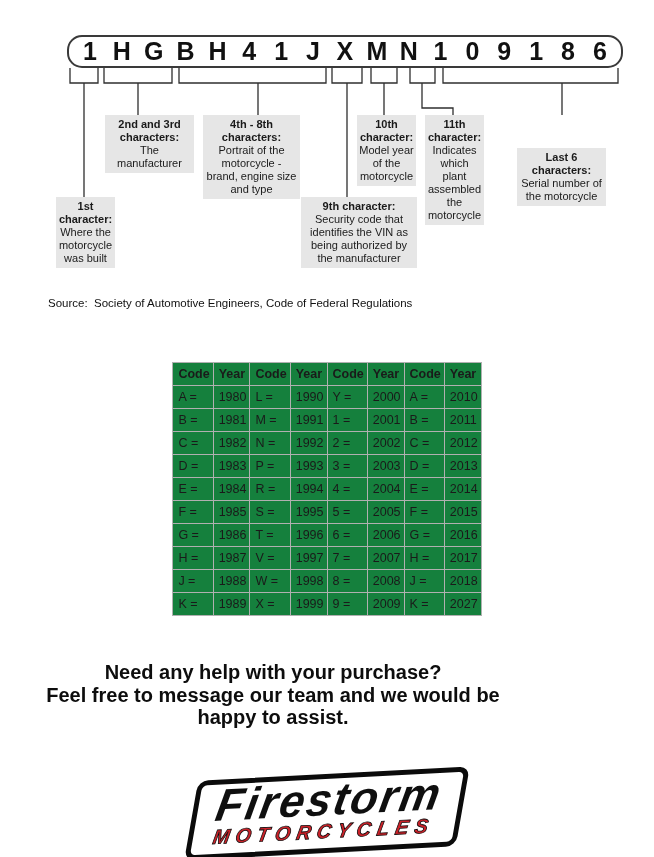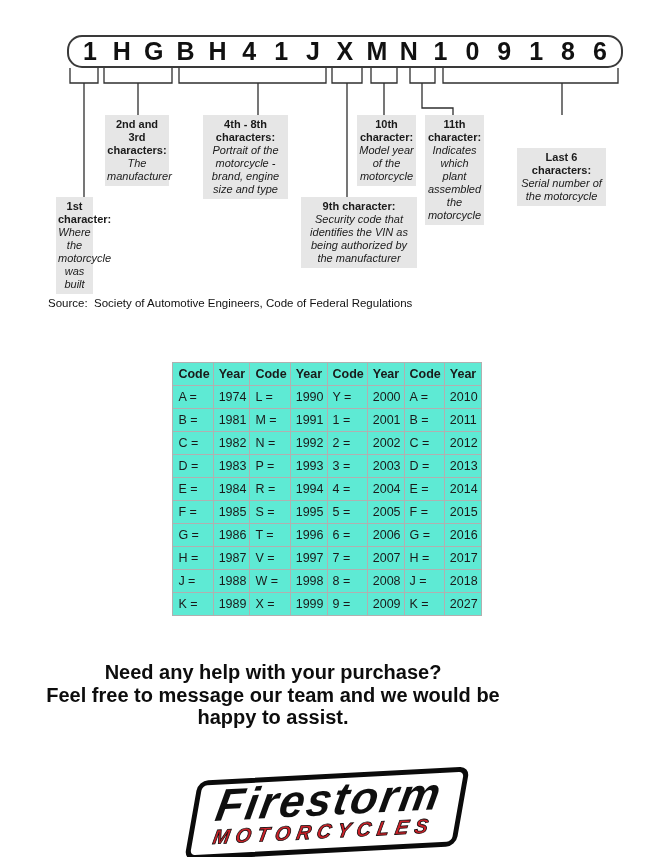--- a/index.html
+++ b/index.html
@@ -56,24 +56,24 @@
     position: absolute;
     background: #e6e6e6;
     text-align: center;
     font-size: 11px;
     line-height: 13px;
     padding: 3px 2px;
     box-sizing: border-box;
     color: #1a1a1a;
   }
   .label-box .box-title { font-weight: bold; display: block; }
-  .label-box .box-body  { font-weight: normal; display: block; font-style: italic; }
-  .box-1 { left: 56px;  top: 197px; width: 37px; }
-  .box-2 { left: 105px; top: 115px; width: 64px; }
-  .box-3 { left: 203px; top: 115px; width: 85px; }
+  .label-box .box-body  { font-weight: normal; display: block; }
+  .box-1 { left: 56px;  top: 197px; width: 59px; }
+  .box-2 { left: 105px; top: 115px; width: 89px; }
+  .box-3 { left: 203px; top: 115px; width: 97px; }
   .box-4 { left: 301px; top: 197px; width: 116px; }
   .box-5 { left: 357px; top: 115px; width: 59px; }
   .box-6 { left: 425px; top: 115px; width: 59px; }
   .box-7 { left: 517px; top: 115px; width: 89px; margin-top: 33px; }
   .source-line {
     position: absolute;
     left: 48px; top: 297px;
     font-size: 11.5px;
     color: #111111;
     white-space: pre;
@@ -83,21 +83,21 @@
   .year-table-wrap {
     position: absolute;
     left: 0; top: 362px;
     width: 654px;
     display: flex;
     justify-content: center;
   }
   table.year-table {
     border-collapse: collapse;
     table-layout: fixed;
-    background: #5eead4;
+    background: #15803d;
     padding-left: 37px;
   }
   table.year-table th, table.year-table td {
     border: 1px solid #b0b0b0;
     font-size: 12.5px;
     text-align: left;
     padding: 4px 3px 4px 5px;
     white-space: nowrap;
     color: #1a1a1a;
   }
@@ -241,21 +241,21 @@
             <th>Year</th>
             <th>Code</th>
             <th>Year</th>
             <th>Code</th>
             <th>Year</th>
           </tr>
       </thead>
       <tbody>
           <tr>
             <td>A =</td>
-            <td>1974</td>
+            <td>1980</td>
             <td>L =</td>
             <td>1990</td>
             <td>Y =</td>
             <td>2000</td>
             <td>A =</td>
             <td>2010</td>
           </tr>
           <tr>
             <td>B =</td>
             <td>1981</td>

